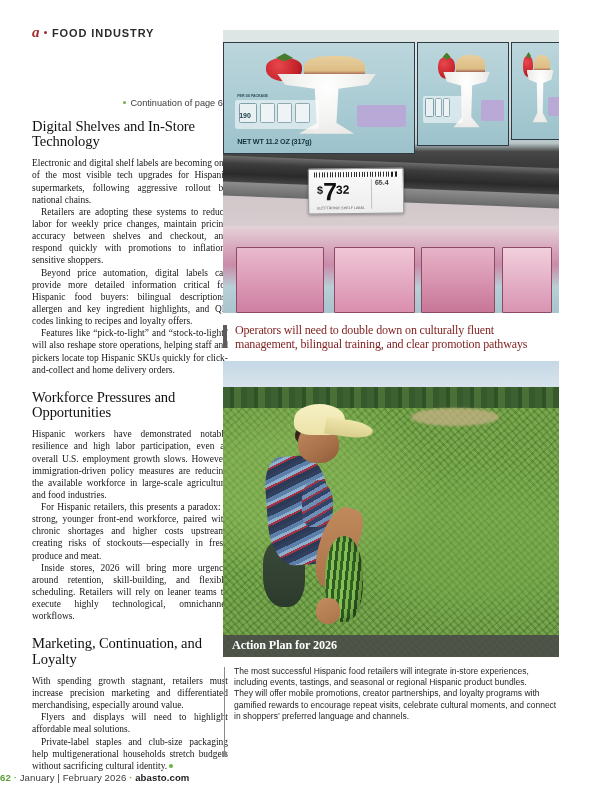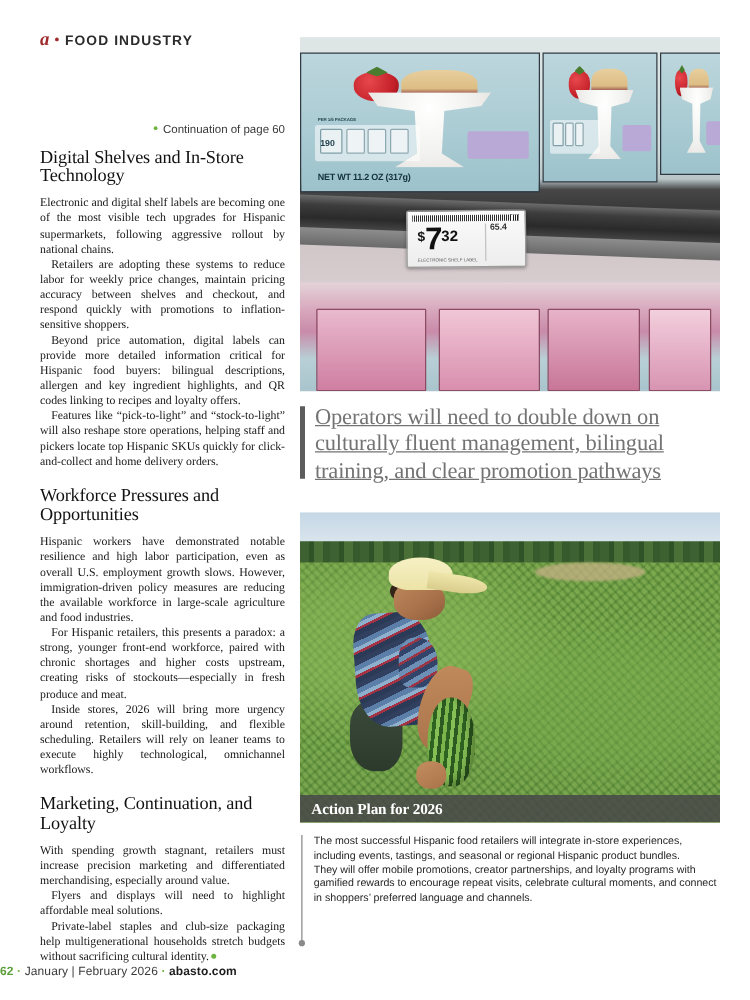--- a/index.html
+++ b/index.html
@@ -111,21 +111,21 @@
     background: #6cb33f;
     border-radius: 50%;
     margin-left: 2px;
     position: relative;
     top: -1px;
   }
 
   
   .right-col {
     position: absolute;
-    left: 240px;
+    left: 223px;
     top: 30px;
     width: 336px;
   }
 
   
   .photo-shelf {
     position: relative;
     width: 336px;
     height: 283px;
     overflow: hidden;
@@ -312,33 +312,32 @@
     width: 336px;
   }
   .pullquote::before {
     content:"";
     position:absolute; left:0; top:2px;
     width: 4px; height: calc(100% - 6px);
     background: #5c5c5c;
   }
   .pullquote p {
     font-family: "Liberation Serif", serif;
-    font-size: 18px;
+    font-size: 12px;
     line-height: 1.19;
-    color: #737373;
+    color: #7f1d1d;
     letter-spacing: -0.15px;
-    text-decoration: underline;
   }
 
   
   .photo-farm {
     position: relative;
-    margin-top: 23px;
+    margin-top: 9px;
     width: 336px;
-    height: 248px;
+    height: 296px;
     overflow: hidden;
     background: linear-gradient(180deg,#cfdde8 0%, #bcd2e0 12%, #7d9a52 17%, #5f8a3c 28%, #6f9a42 60%, #71a046 100%);
   }
   .farm-sky {
     position:absolute; left:0; top:0; width:100%; height:15%;
     background: linear-gradient(180deg,#c5d8e6 0%, #d8e4ec 60%, #cfdcd2 100%);
   }
   .farm-treeline {
     position:absolute; left:0; top:9%; width:100%; height:8%;
     background: repeating-linear-gradient(90deg,

